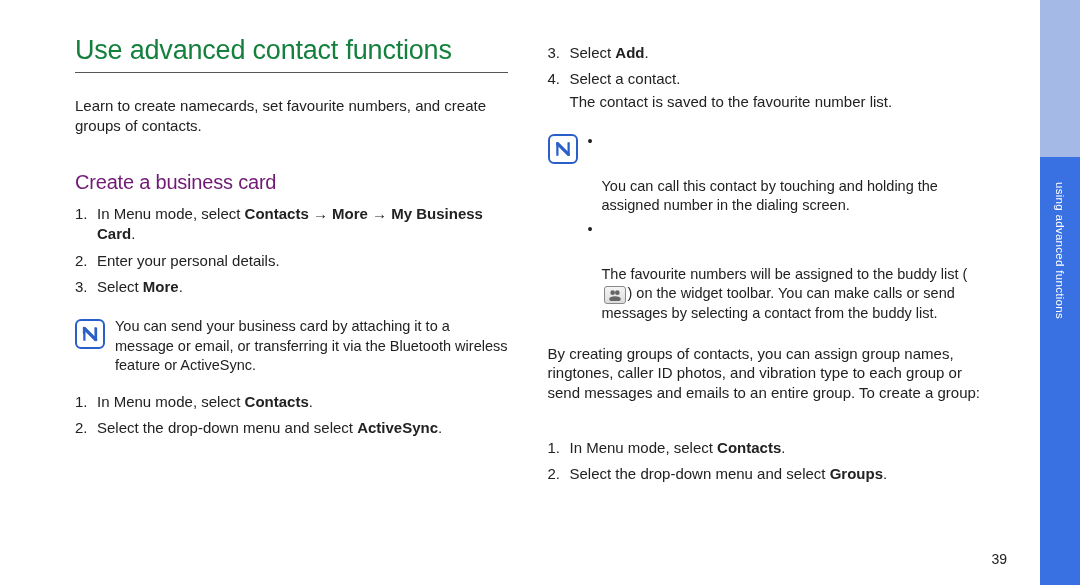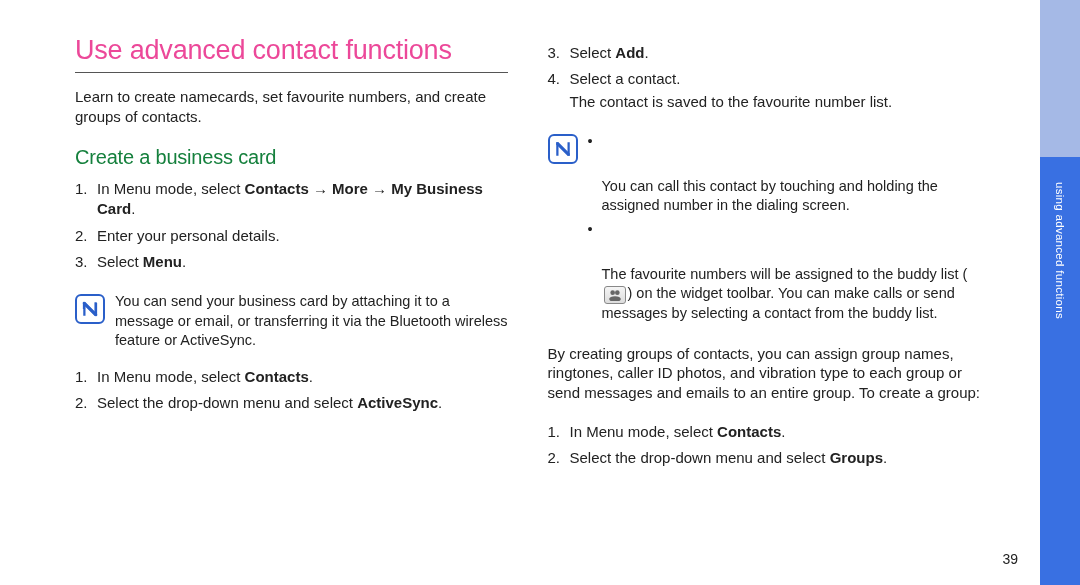--- a/index.html
+++ b/index.html
@@ -19,35 +19,35 @@
       height: 100%;
     }
     .col {
       flex: 1;
       display: flex;
       flex-direction: column;
     }
     .main-title {
       font-size: 27px;
       font-weight: 400;
-      color: #ec4899;
+      color: #15803d;
       border-bottom: 1px solid #555;
       padding-bottom: 6px;
-      margin-bottom: 14px;
+      margin-bottom: 23px;
       letter-spacing: -0.2px;
     }
     .intro {
       font-size: 15px;
       color: #222;
       line-height: 1.3;
-      margin-bottom: 20px;
+      margin-bottom: 36px;
     }
     .sub-title {
       font-size: 20px;
-      color: #15803d;
+      color: #701a75;
       font-weight: 400;
       margin-bottom: 10px;
       letter-spacing: -0.2px;
     }
     .steps {
       list-style: none;
       margin-bottom: 14px;
     }
     .step {
       font-size: 15px;
@@ -119,21 +119,21 @@
       writing-mode: vertical-rl;
       top: 25px;
       left: 50%;
       transform: translateX(-50%);
       letter-spacing: 0.3px;
       white-space: nowrap;
     }
     .page-number {
       position: absolute;
       bottom: 18px;
-      right: 62px;
+      right: 73px;
       font-size: 14px;
       color: #222;
     }
     .col-right { padding-top: 8px; }
   </style>
 </head>
 <body>
 
 <div class="page">
 
@@ -146,21 +146,21 @@
       <li class="step">
         <span class="num">1.</span>
         <span class="txt"><span>In Menu mode, select </span><span class="bold">Contacts → More → My Business Card</span><span>.</span></span>
       </li>
       <li class="step">
         <span class="num">2.</span>
         <span class="txt">Enter your personal details.</span>
       </li>
       <li class="step">
         <span class="num">3.</span>
-        <span class="txt"><span>Select </span><span class="bold">Menu</span><span>.</span></span>
+        <span class="txt"><span>Select </span><span class="bold">More</span><span>.</span></span>
       </li>
     </ol>
 
     <div class="note-box">
       <div class="note-icon">
         <svg viewBox="0 0 24 24">
             <path fill="#2a5fc9" d="M4 4 L20 20 M20 4 L20 20 M4 4 L4 12" stroke="#2a5fc9" stroke-width="3"></path>
             <path d="M3 3 L21 21" stroke="#2a5fc9" stroke-width="3"></path>
             <rect x="3" y="3" width="3" height="18" fill="#2a5fc9"></rect>
             <rect x="18" y="3" width="3" height="18" fill="#2a5fc9"></rect>

